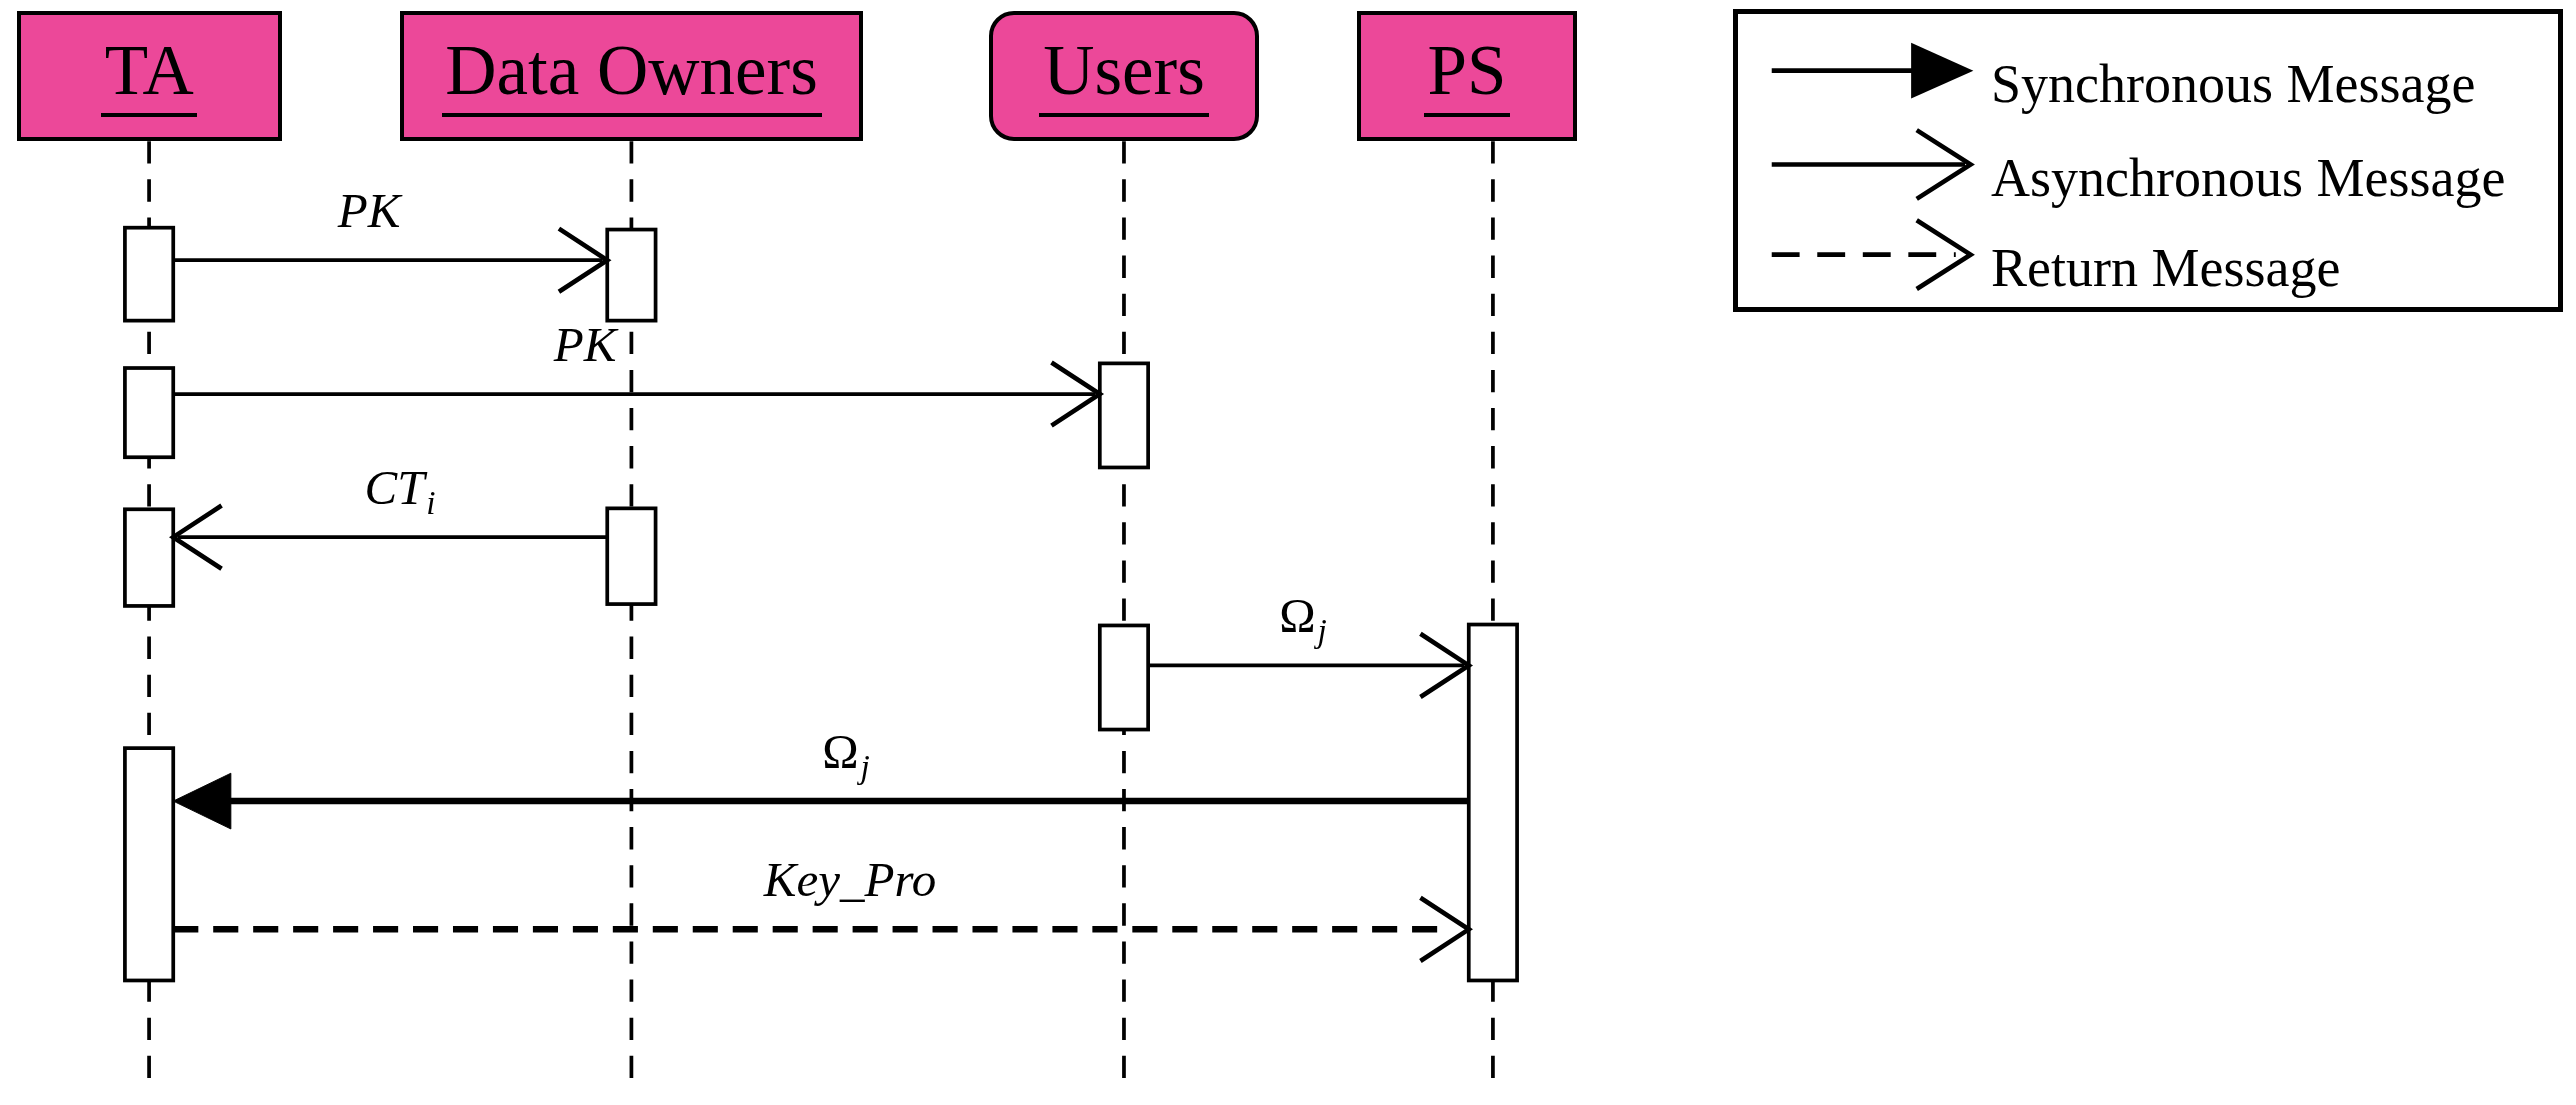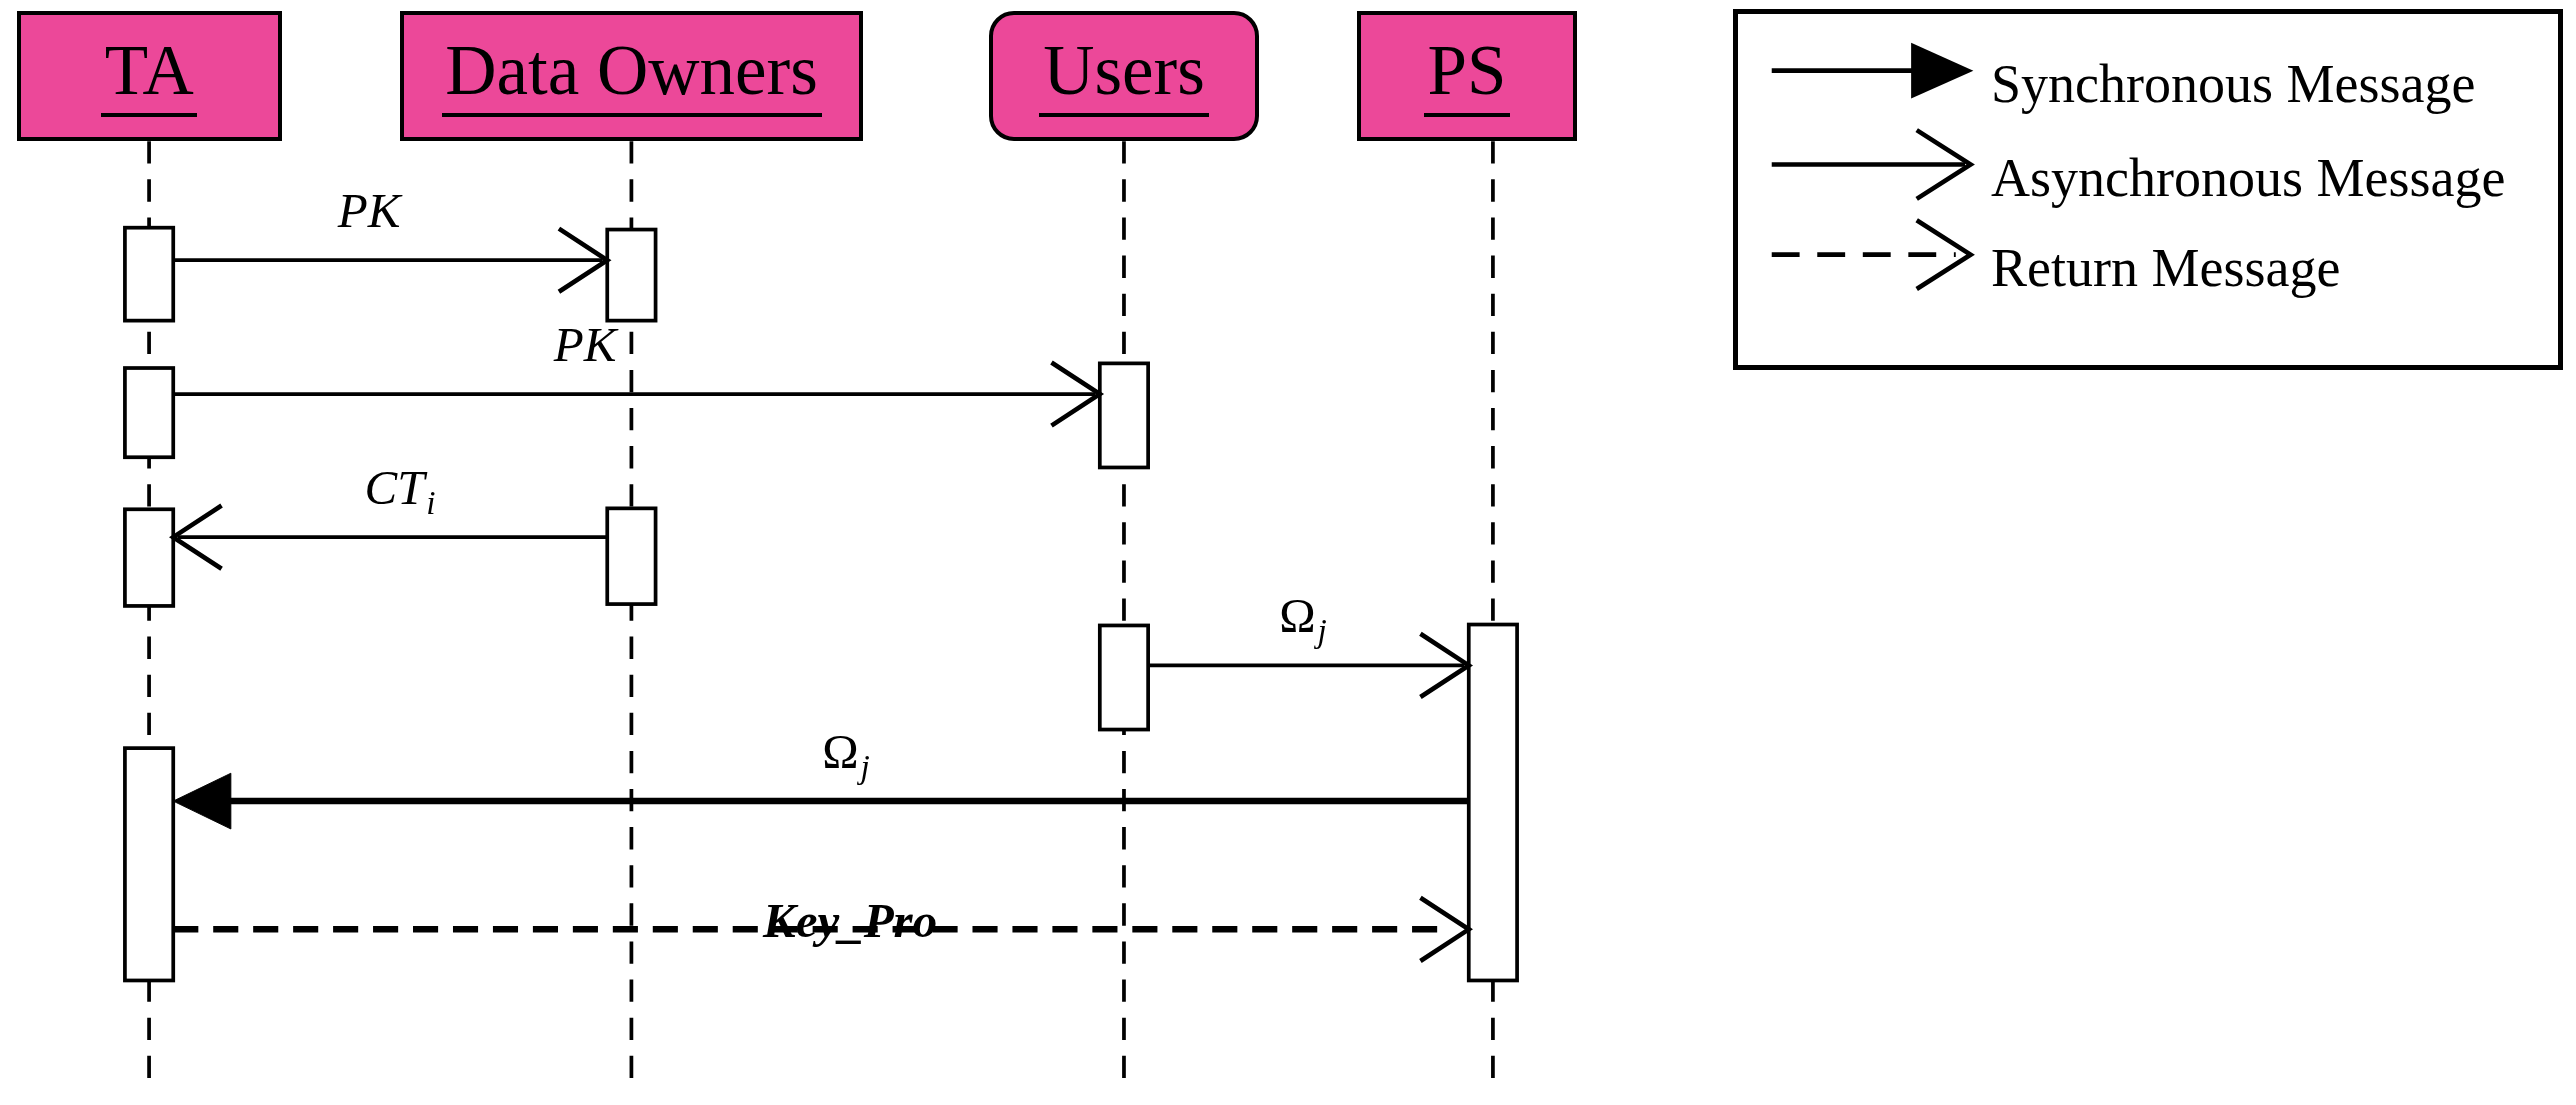--- a/index.html
+++ b/index.html
@@ -47,21 +47,21 @@
     font-size: 0.68em;
     font-style: italic;
     vertical-align: -0.3em;
     margin-left: 1.9px;
   }
   #legend-box {
     position: absolute;
     left: 1733px;
     top: 9.3px;
     width: 830px;
-    height: 361px;
+    height: 303px;
     box-sizing: border-box;
     border: 5.6px solid #000000;
     background: #ffffff;
   }
   .legend-label {
     position: absolute;
     left: 253px;
     font-size: 54px;
     line-height: 59px;
     white-space: nowrap;
@@ -105,21 +105,21 @@
   </div>
   <div class="msg-label" style="left:400px; top:461px;">
     <span class="base">CT</span><span class="sub">i</span>
   </div>
   <div class="msg-label" style="left:1303px; top:589px;">
     <span class="base greek">Ω</span><span class="sub">j</span>
   </div>
   <div class="msg-label" style="left:846px; top:725px;">
     <span class="base greek">Ω</span><span class="sub">j</span>
   </div>
-  <div class="msg-label" style="left:851px; top:894px;font-weight:bold;">
+  <div class="msg-label" style="left:851px; top:853px;">
     <span class="base">Key_Pro</span><span class="sub"></span>
   </div>
 
   <svg id="diagram-svg" width="2576" height="1105" viewBox="0 0 2771 1189">
 
     <line x1="160" y1="152" x2="160" y2="1172" stroke="#000" stroke-width="4" stroke-dasharray="24,17"></line>
     <line x1="679" y1="152" x2="679" y2="1172" stroke="#000" stroke-width="4" stroke-dasharray="24,17"></line>
     <line x1="1209" y1="152" x2="1209" y2="1172" stroke="#000" stroke-width="4" stroke-dasharray="24,17"></line>
     <line x1="1606" y1="152" x2="1606" y2="1172" stroke="#000" stroke-width="4" stroke-dasharray="24,17"></line>
 

